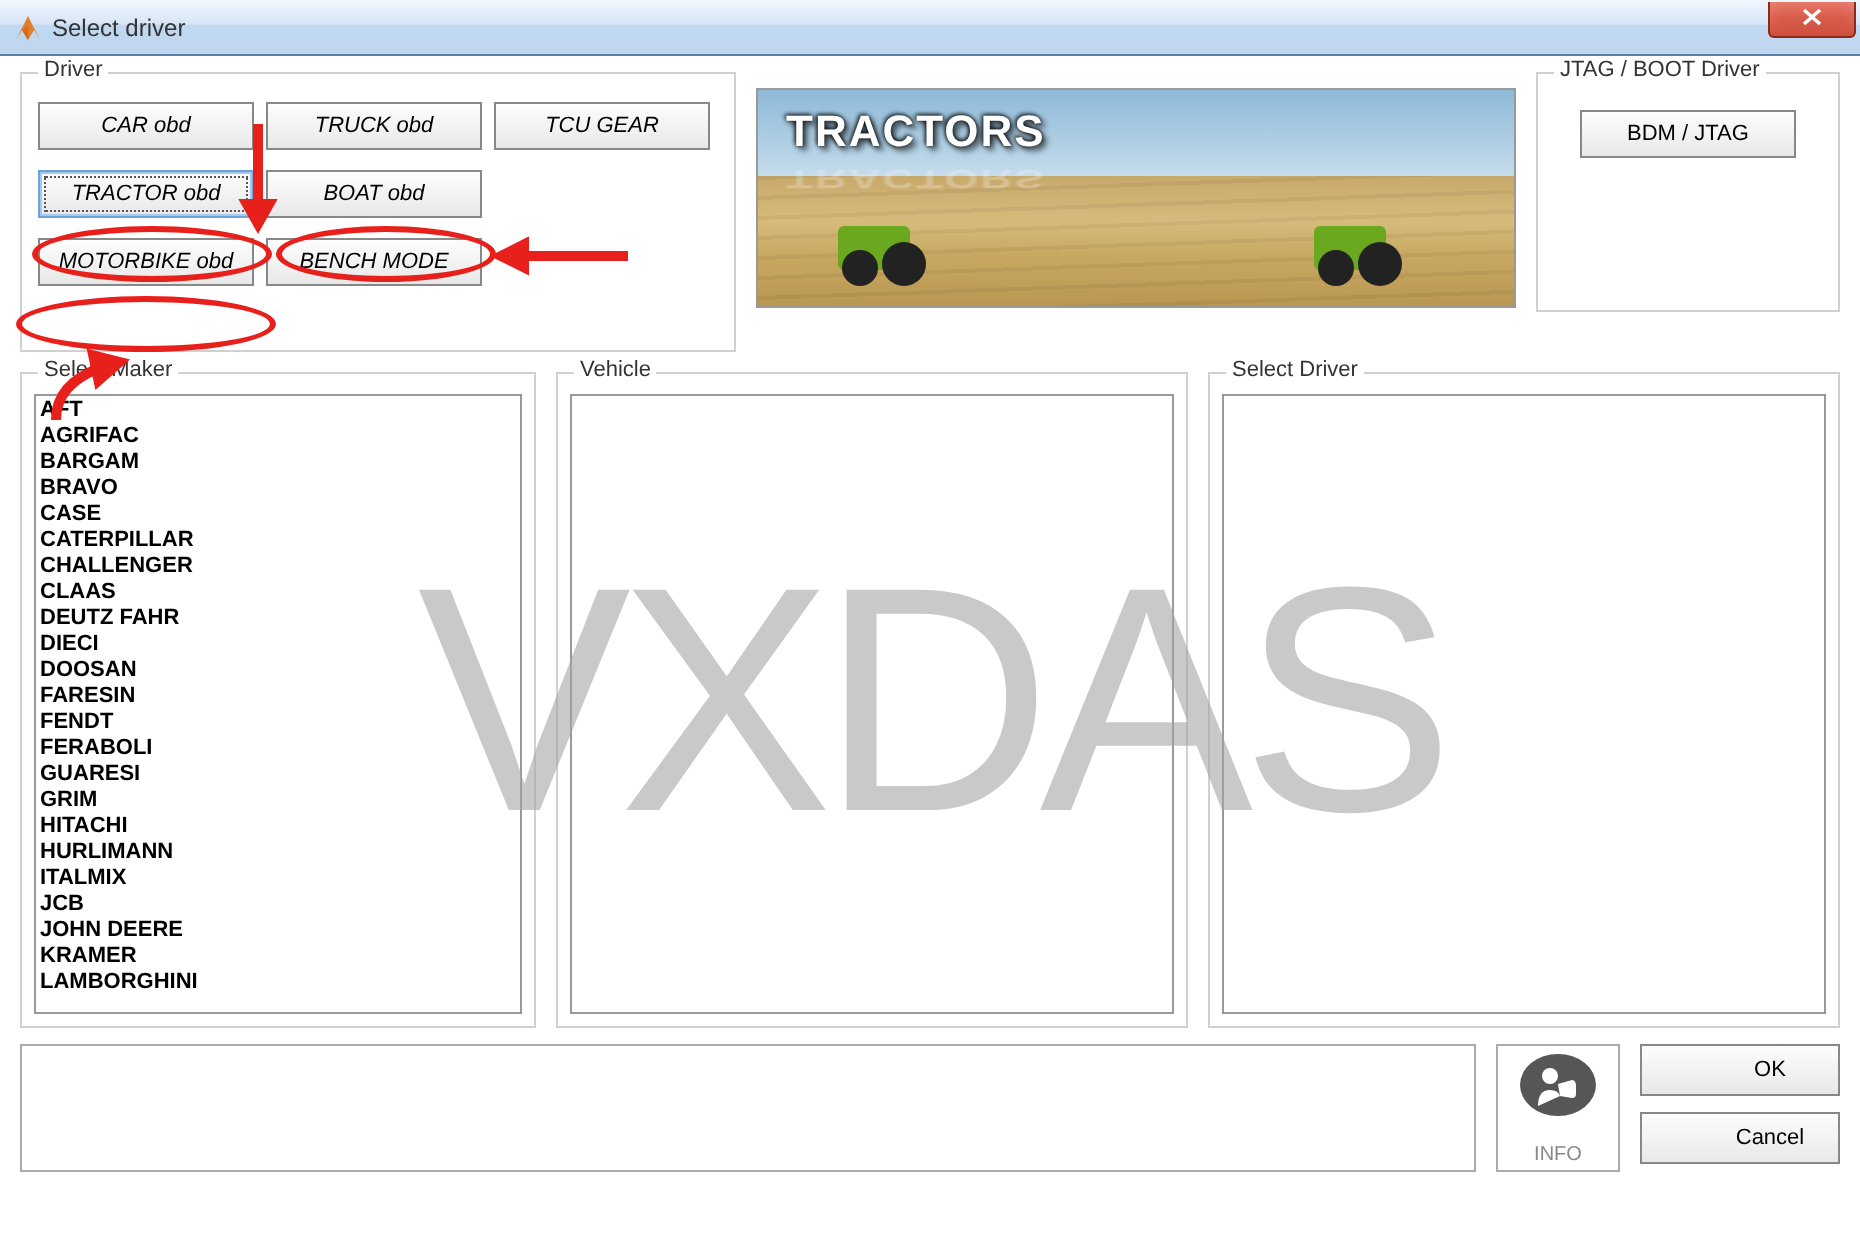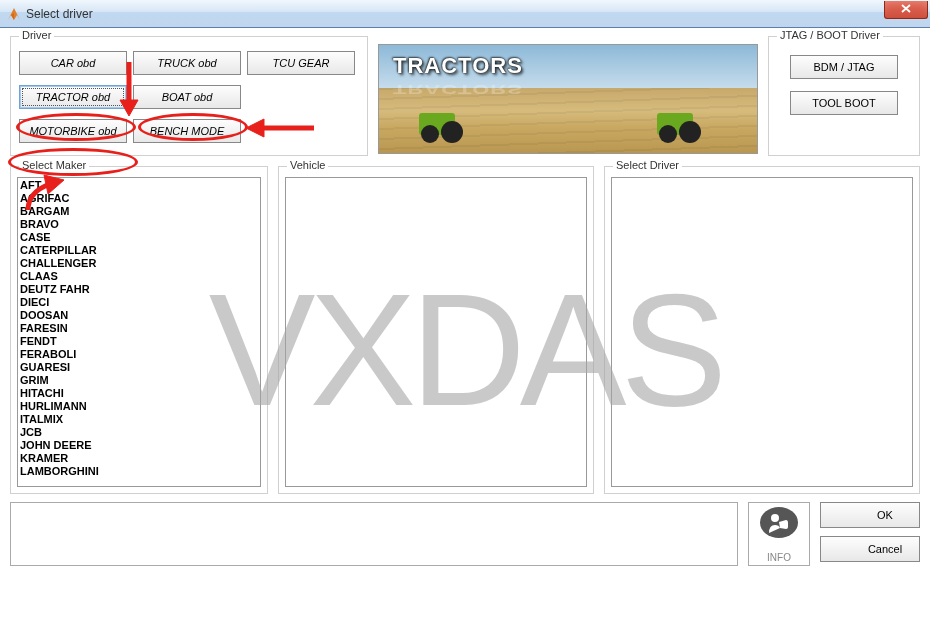--- a/index.html
+++ b/index.html
@@ -14,21 +14,21 @@
 
     
     .window-body { padding: 8px 10px 8px 10px; position: relative; }
 
     
     .groupbox { border: 1px solid #d0d0d0; position: relative; padding: 14px 8px 8px 8px; }
     .groupbox > .legend { position: absolute; top: -8px; left: 8px; background: #fff; padding: 0 3px; color: #333; font-size: 11px; }
 
     
     .top-row { display: flex; gap: 10px; margin-bottom: 10px; }
-    .driver-box { width: 358px; height: 120px; }
+    .driver-box { width: 358px; height: 140px; }
     .banner { flex: 0 0 380px; height: 110px; margin-top: 8px; position: relative; border: 1px solid #999; overflow: hidden; }
     .sky { position: absolute; inset: 0 0 55% 0; background: linear-gradient(to bottom, #8db9d8, #cde1ee); }
     .field { position: absolute; inset: 40% 0 0 0; background: linear-gradient(to bottom, #c7a96b 0%, #d6bb7c 35%, #c9a962 60%, #b99751 100%); }
     .field::before{content:"";position:absolute;inset:0;background:repeating-linear-gradient(178deg, rgba(0,0,0,0.05) 0 2px, transparent 2px 10px);}
     .tractor { position: absolute; bottom: 10px; width: 60px; height: 40px; }
     .tractor.left{ left: 40px; }
     .tractor.right{ right: 40px; }
     .tractor .body{position:absolute; bottom:8px; width: 36px; height: 22px; background:#6aa81f; border-radius:3px; left:0;}
     .tractor .wheel{position:absolute;bottom:0;width:18px;height:18px;background:#222;border-radius:50%;}
     .tractor .wheel.b{left:22px;width:22px;height:22px;}
@@ -123,21 +123,20 @@
         </div>
       <div class="banner-text">
         <span>TRACTORS</span>
         <span class="mirror">TRACTORS</span>
       </div>
     </div>
 
     <div class="groupbox jtag-box">
       <div class="legend">JTAG / BOOT Driver</div>
       <button class="btn">BDM / JTAG</button>
-      <button class="btn">TOOL BOOT</button>
     </div>
   </div>
 
   <div class="lists-row">
     <div class="groupbox" style="flex:0 0 258px">
       <div class="legend">Select Maker</div>
       <div class="listbox" id="maker-list">
           <div class="item">AFT</div>
           <div class="item">AGRIFAC</div>
           <div class="item">BARGAM</div>

